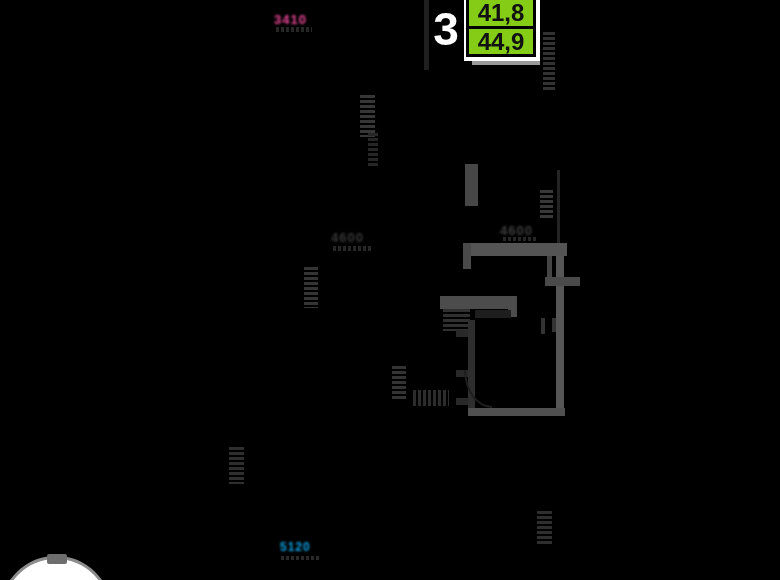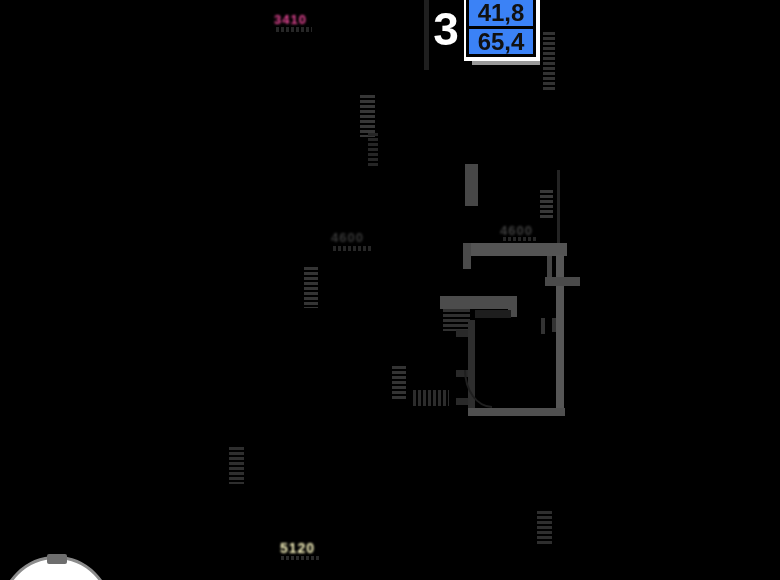--- a/index.html
+++ b/index.html
@@ -9,21 +9,21 @@
   .dim{position:absolute;font-weight:700;font-size:13px;letter-spacing:1px;
        filter:blur(0.8px);white-space:nowrap;}
   
   .vstripe{position:absolute;background:repeating-linear-gradient(180deg,var(--c) 0 3px,rgba(0,0,0,0) 3px 5px);}
   .hstripe{position:absolute;background:repeating-linear-gradient(90deg,var(--c) 0 3px,rgba(0,0,0,0) 3px 5px);}
   .wall{position:absolute;}
   
   #unitNumber{position:absolute;left:426px;top:6px;width:40px;text-align:center;
               color:#fff;font-weight:700;font-size:46px;line-height:46px;}
   #areaOutline{position:absolute;left:464px;top:0;width:76px;height:61px;background:#fff;}
-  .areaCell{position:absolute;left:466px;width:70px;background:#3b82f6;border:3px solid #000;
+  .areaCell{position:absolute;left:466px;width:70px;background:#84cc16;border:3px solid #000;
             box-sizing:border-box;text-align:center;font-weight:700;font-size:24px;color:#111;}
   #areaTop{top:0;height:29px;border-top:0;line-height:25px;}
   #areaBottom{top:26px;height:31px;line-height:26px;}
   #areaShadow{position:absolute;left:472px;top:57px;width:68px;height:8px;background:#999;}
   
   #doorArc{position:absolute;left:464px;top:370px;width:28px;height:38px;
            border-left:2px solid #1f1f1f;border-bottom:2px solid #1f1f1f;
            border-bottom-left-radius:100% 100%;box-sizing:border-box;}
   
   #circle{position:absolute;left:0;top:556px;width:112px;height:112px;border-radius:50%;
@@ -34,32 +34,32 @@
 </head>
 <body>
 
 <div id="stage">
 
   <div class="wall" style="left:424px;top:0;width:5px;height:70px;background:#1f1f1f;"></div>
   <div id="unitNumber">3</div>
   <div id="areaShadow"></div>
   <div id="areaOutline"></div>
   <div id="areaTop" class="areaCell">41,8</div>
-  <div id="areaBottom" class="areaCell">65,4</div>
+  <div id="areaBottom" class="areaCell">44,9</div>
 
   <div class="dim" style="left:274px;top:12px;color:#ec4899;">3410</div>
   <div class="hstripe" style="left:276px;top:27px;width:36px;height:5px;--c:#262626;"></div>
 
   <div class="dim" style="left:331px;top:230px;color:#383838;">4600</div>
   <div class="hstripe" style="left:333px;top:246px;width:40px;height:5px;--c:#262626;"></div>
 
   <div class="dim" style="left:500px;top:223px;color:#3f3f3f;">4600</div>
   <div class="hstripe" style="left:503px;top:237px;width:34px;height:4px;--c:#262626;"></div>
 
-  <div class="dim" style="left:280px;top:540px;color:#fef9c3;font-size:14px;">5120</div>
+  <div class="dim" style="left:280px;top:540px;color:#0ea5e9;font-size:12px;">5120</div>
   <div class="hstripe" style="left:281px;top:556px;width:38px;height:4px;--c:#2a2a2a;"></div>
 
   <div class="vstripe" style="left:543px;top:32px;width:12px;height:58px;--c:#323232;"></div>
   <div class="vstripe" style="left:360px;top:95px;width:15px;height:42px;--c:#363636;"></div>
   <div class="vstripe" style="left:368px;top:133px;width:10px;height:34px;--c:#262626;"></div>
   <div class="vstripe" style="left:540px;top:190px;width:13px;height:28px;--c:#383838;"></div>
   <div class="vstripe" style="left:304px;top:267px;width:14px;height:41px;--c:#343434;"></div>
   <div class="vstripe" style="left:392px;top:366px;width:14px;height:34px;--c:#333333;"></div>
   <div class="vstripe" style="left:229px;top:447px;width:15px;height:37px;--c:#2e2e2e;"></div>
   <div class="vstripe" style="left:537px;top:511px;width:15px;height:35px;--c:#2e2e2e;"></div>

